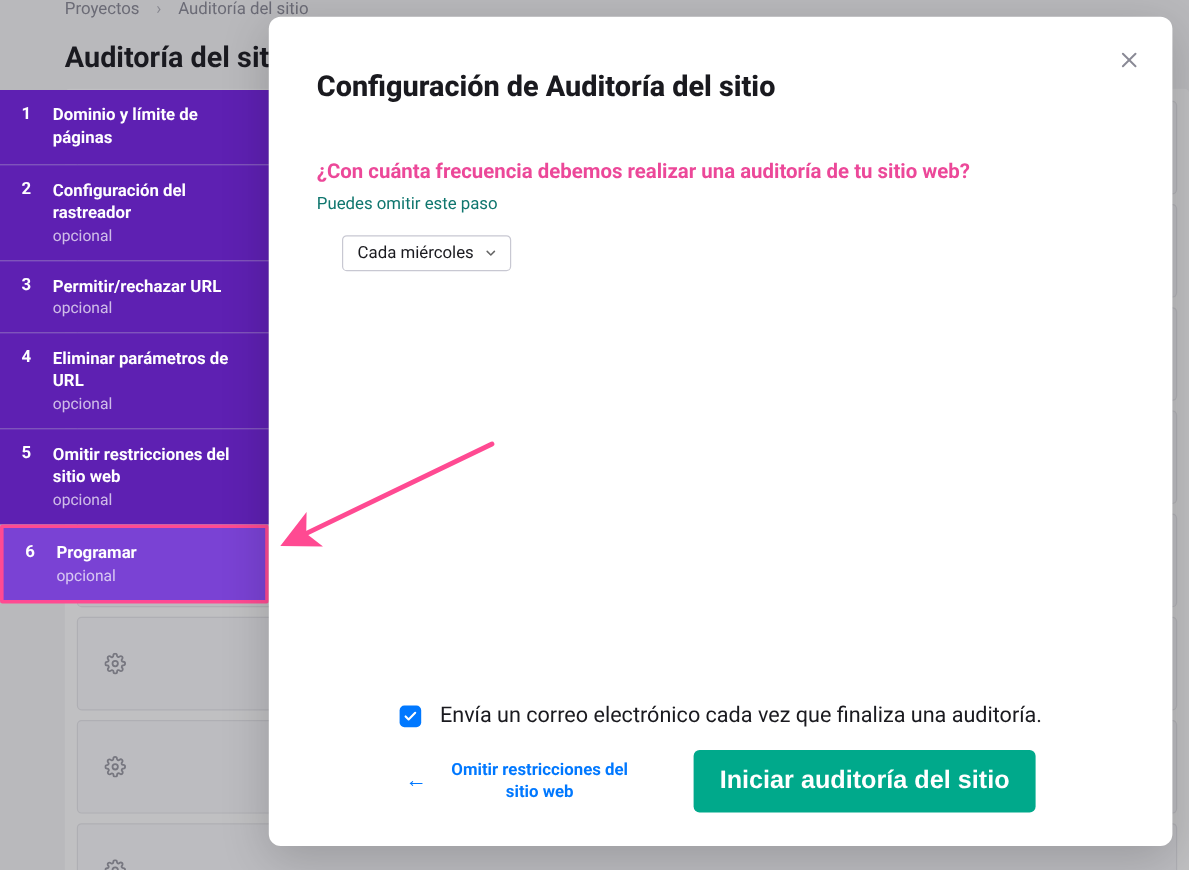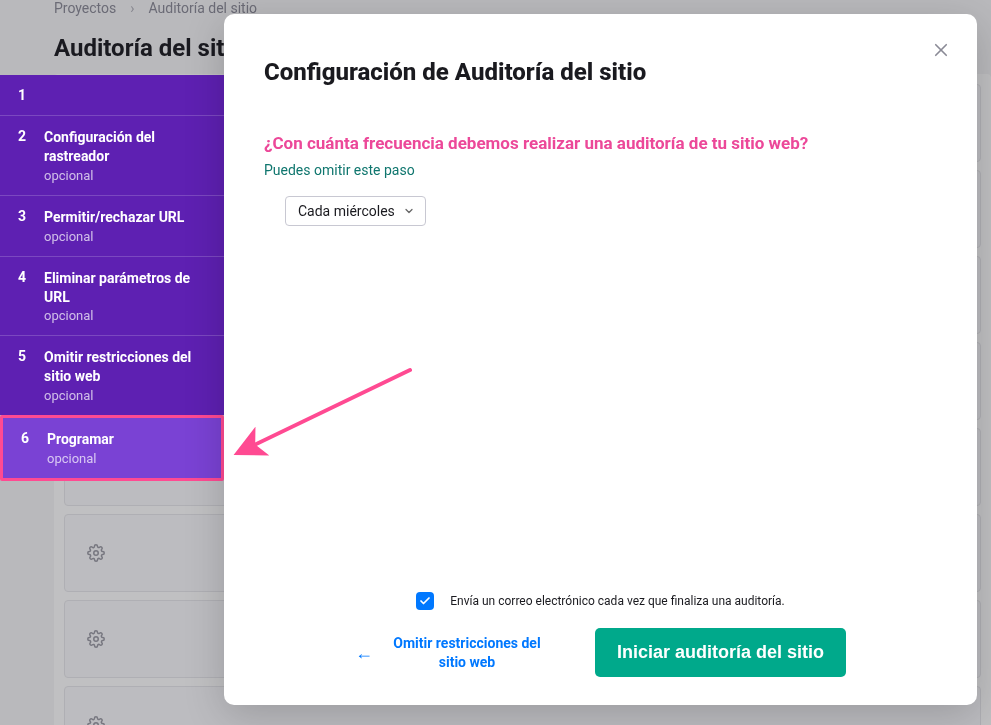--- a/index.html
+++ b/index.html
@@ -183,21 +183,21 @@
       margin-top: auto;
       display: flex;
       flex-direction: column;
       gap: 18px;
       align-items: center;
     }
     .checkbox-row {
       display: flex;
       align-items: center;
       gap: 16px;
-      font-size: 12px;
+      font-size: 18px;
       color: #1a1a1f;
     }
     .checkbox {
       width: 18px;
       height: 18px;
       background: #0078ff;
       border-radius: 4px;
       display: flex;
       align-items: center;
       justify-content: center;
@@ -231,21 +231,21 @@
     }
     .back-arrow {
       font-size: 18px;
     }
     .primary-btn {
       background: #00a98b;
       color: #fff;
       border: none;
       border-radius: 5px;
       padding: 14px 22px;
-      font-size: 18px;
+      font-size: 21px;
       font-weight: 600;
       cursor: pointer;
     }
     .pointer-arrow {
       position: absolute;
       top: 360px;
       left: 230px;
       z-index: 30;
       pointer-events: none;
     }
@@ -285,20 +285,23 @@
         </svg>
     </div>
   </div>
 </div>
 
 <div class="overlay-dim"></div>
 
 <div class="sidebar">
   <div class="step">
     <div class="step-num">1</div>
+    <div class="step-body">
+      <div class="step-label">Dominio y límite de páginas</div>
+    </div>
   </div>
   <div class="step">
     <div class="step-num">2</div>
     <div class="step-body">
       <div class="step-label">Configuración del rastreador</div>
       <div class="step-sublabel">opcional</div>
     </div>
   </div>
   <div class="step">
     <div class="step-num">3</div>

